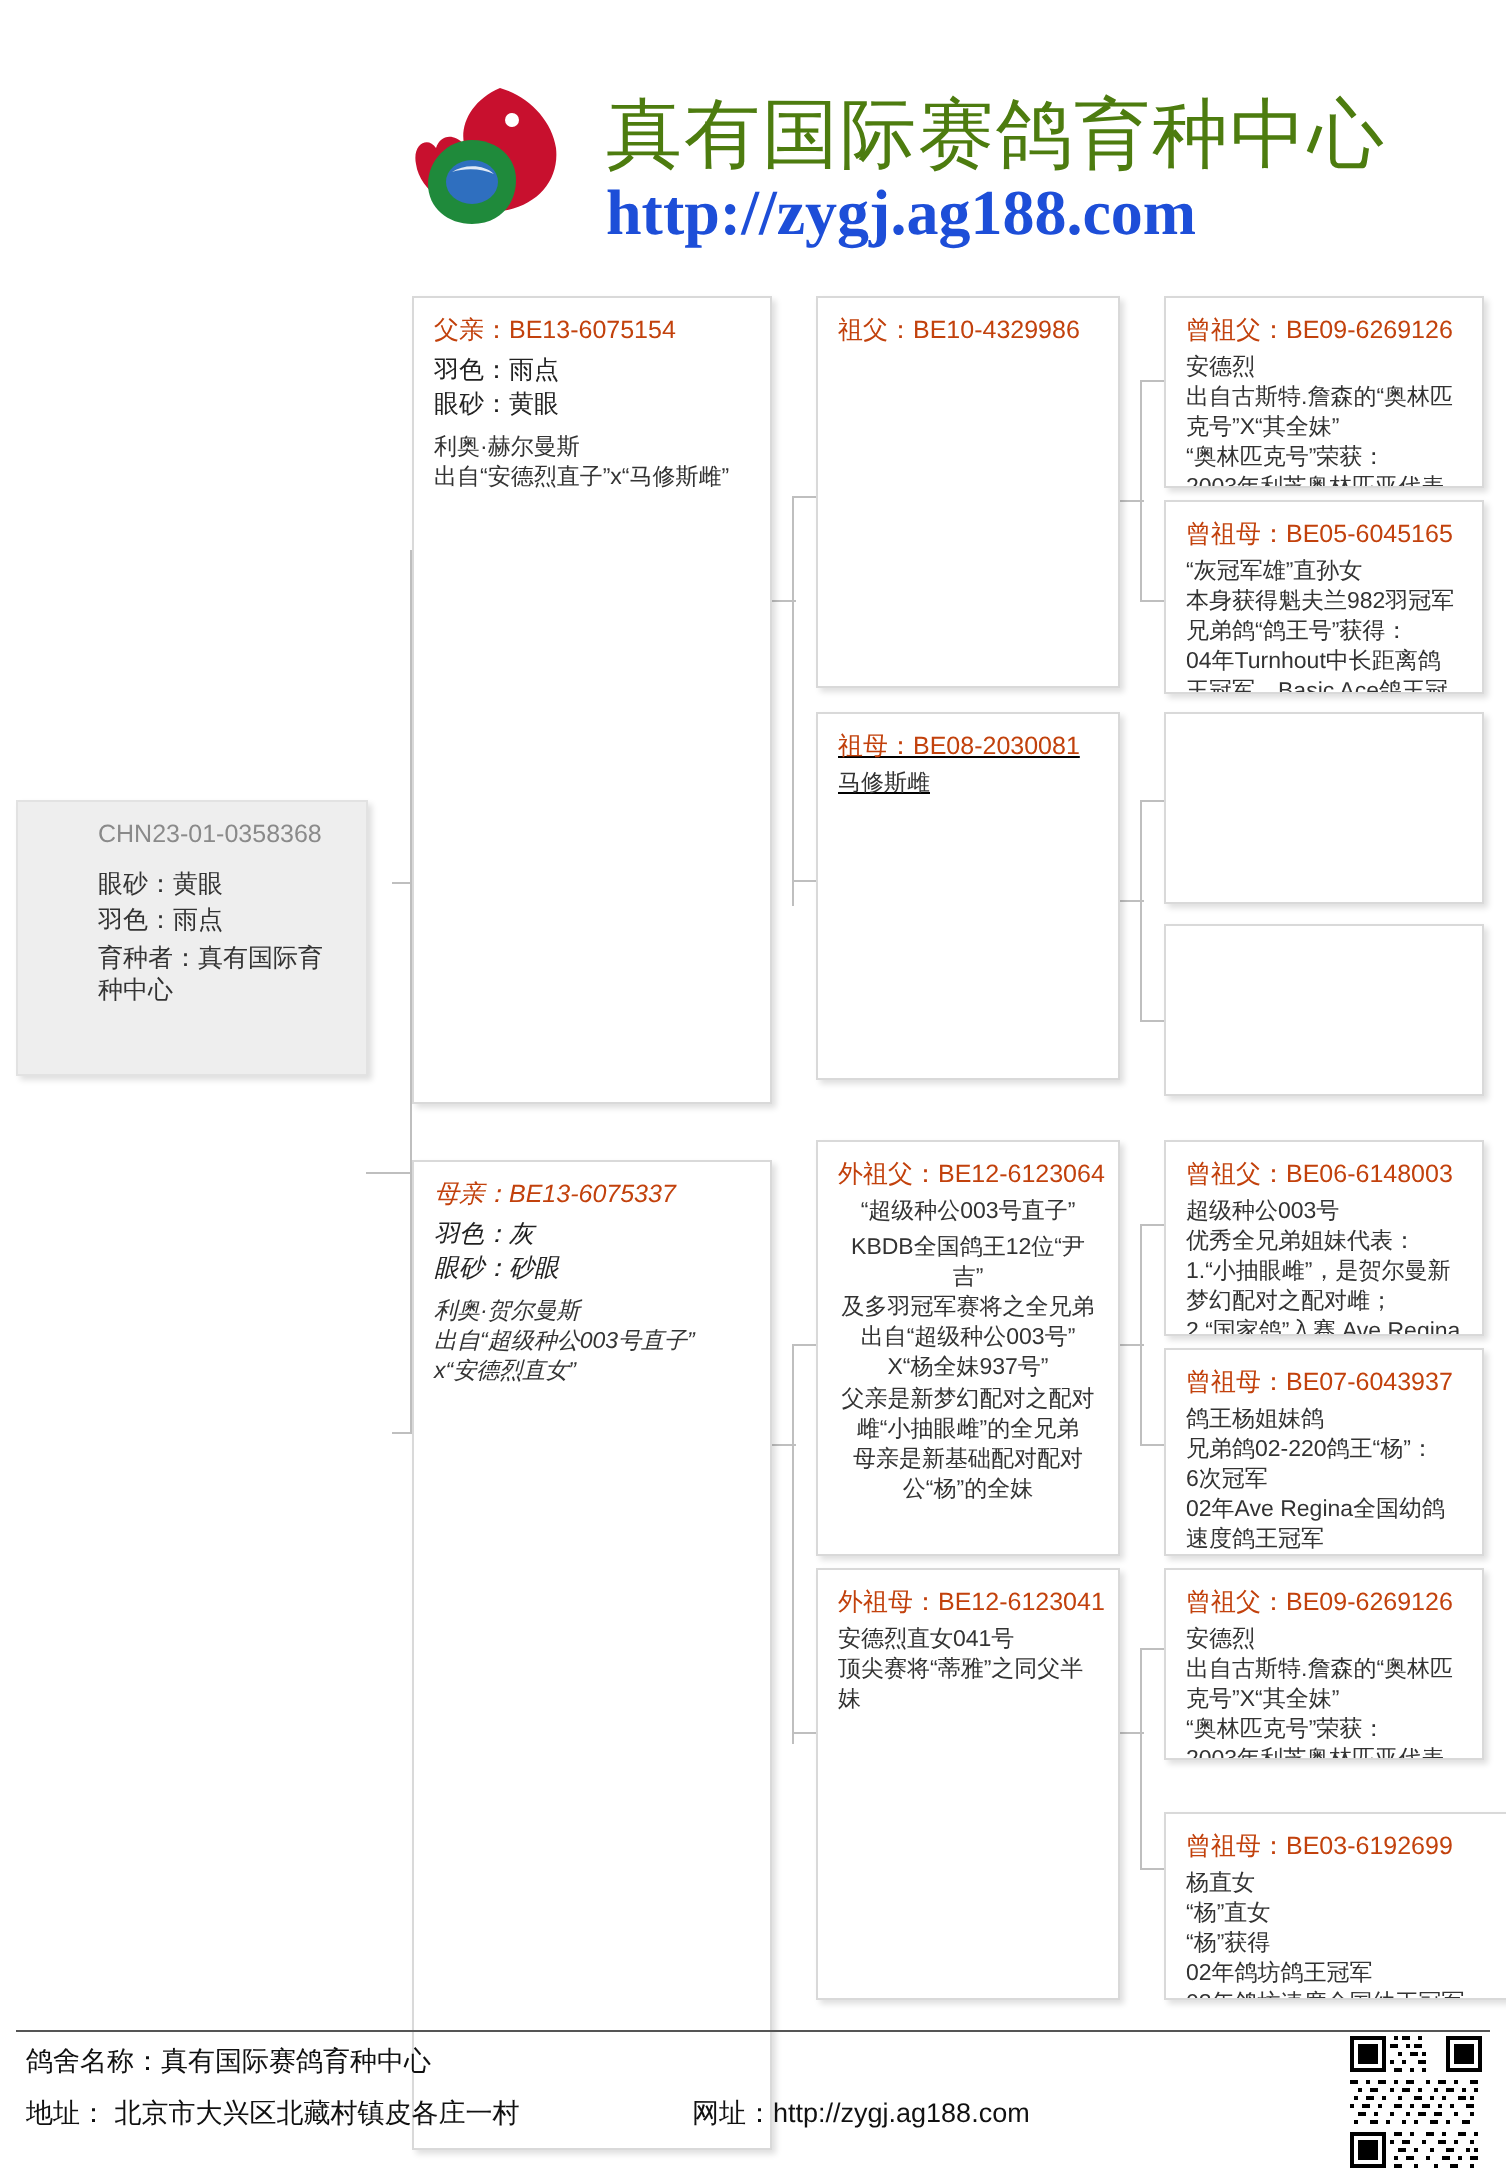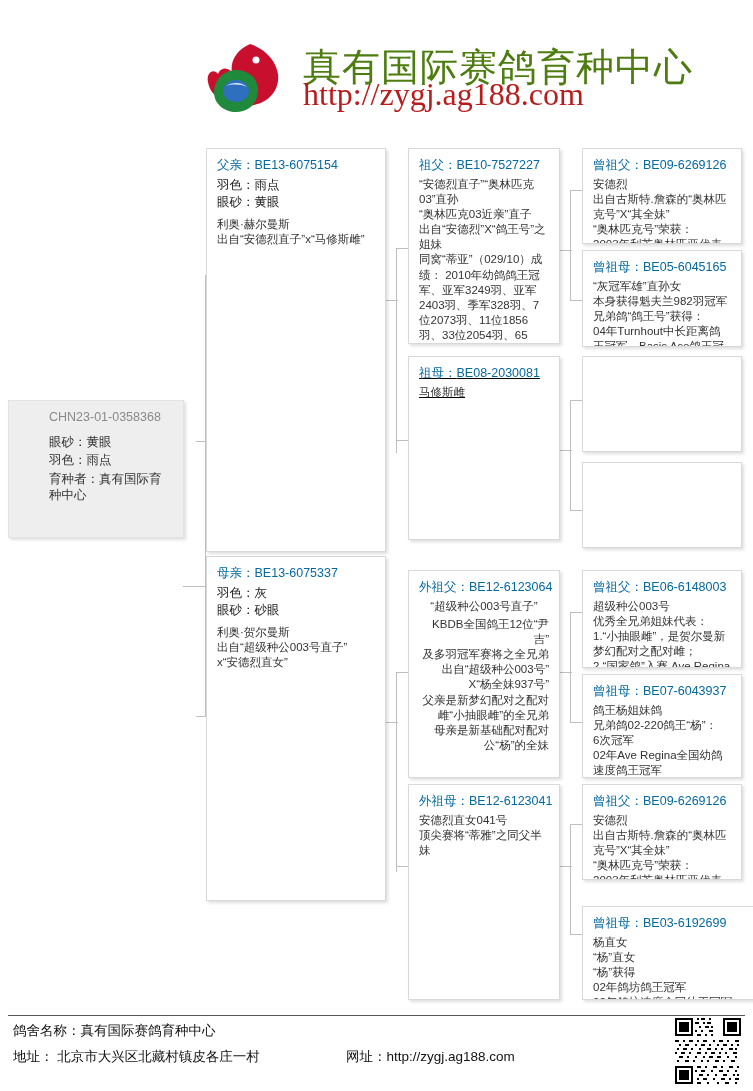--- a/index.html
+++ b/index.html
@@ -33,63 +33,63 @@
     position: absolute;
     left: 303px; top: 42px;
     font-size: 38px;
     font-weight: normal;
     color: #4d7c0f;
     letter-spacing: 1px;
     white-space: nowrap;
   }
   .brand-url {
     position: absolute;
-    left: 303px; top: 76px;
+    left: 303px; top: 88px;
     font-size: 32px;
-    font-weight: normal;
-    color: #b91c1c;
+    font-weight: bold;
+    color: #1d4ed8;
     font-family: "Liberation Serif", serif;
     letter-spacing: 0px;
     white-space: nowrap;
   }
 
   
   .box {
     position: absolute;
     background: #ffffff;
     border: 1px solid #d9d9d9;
     box-shadow: 2px 2px 3px rgba(0,0,0,0.13);
     padding: 8px 10px 6px 10px;
     overflow: hidden;
     line-height: 1.32;
   }
   .box .ring {
     font-size: 12.5px;
-    color: #0369a1;
+    color: #c2410c;
     margin: 0 0 3px 0;
     white-space: nowrap;
   }
   .box .attr {
     font-size: 12.5px;
     color: #222;
     margin: 0 0 1px 0;
   }
   .box .desc {
     font-size: 11.5px;
     color: #333;
     margin-top: 6px;
     white-space: pre-line;
   }
   .box .desc-tight {
     font-size: 11.5px;
     color: #333;
     margin-top: 3px;
     white-space: pre-line;
   }
-  .box.center-txt .desc, .box.center-txt .desc-tight { text-align: right; }
+  .box.center-txt .desc, .box.center-txt .desc-tight { text-align: center; }
 
   
   .box.subject {
     background: #eeeeee;
     border: 1px solid #e2e2e2;
     padding-left: 40px;
   }
   .box.subject .ring { color:#8a8a8a; font-size: 12.5px; margin-bottom:8px;}
   .box.subject .attr { color:#333; font-size: 12.5px; margin-bottom:2px; }
 
@@ -187,39 +187,35 @@
   <div class="box" style="left:206px; top:148px; width:180px; height:404px;">
     <div class="ring">
       <span>父亲：</span><span>BE13-6075154</span>
     </div>
     <div class="attr">羽色：雨点</div>
     <div class="attr">眼砂：黄眼</div>
     <div class="desc">利奥·赫尔曼斯
 出自“安德烈直子”x“马修斯雌”</div>
   </div>
 
-  <div class="box" style="left:206px; top:556px; width:180px; height:345px;">
+  <div class="box" style="left:206px; top:580px; width:180px; height:495px;font-style:italic;">
     <div class="ring">
       <span>母亲：</span><span>BE13-6075337</span>
     </div>
     <div class="attr">羽色：灰</div>
     <div class="attr">眼砂：砂眼</div>
     <div class="desc">利奥·贺尔曼斯
 出自“超级种公003号直子”
 x“安德烈直女”</div>
   </div>
 
   <div class="box" style="left:408px; top:148px; width:152px; height:196px;">
     <div class="ring">
-      <span>祖父：</span><span>BE10-7527227</span>
-    </div>
-    <div class="desc-tight">“安德烈直子”“奥林匹克03”直孙
-“奥林匹克03近亲”直子
-出自“安德烈”X“鸽王号”之姐妹
-同窝“蒂亚”（029/10）成绩： 2010年幼鸽鸽王冠军、亚军3249羽、亚军2403羽、季军328羽、7位2073羽、11位1856羽、33位2054羽、65</div>
+      <span>祖父：</span><span>BE10-4329986</span>
+    </div>
   </div>
 
   <div class="box" style="left:408px; top:356px; width:152px; height:184px;text-decoration:underline;">
     <div class="ring">
       <span>祖母：</span><span>BE08-2030081</span>
     </div>
     <div class="desc-tight">马修斯雌</div>
   </div>
 
   <div class="box center-txt" style="left:408px; top:570px; width:152px; height:208px;">

